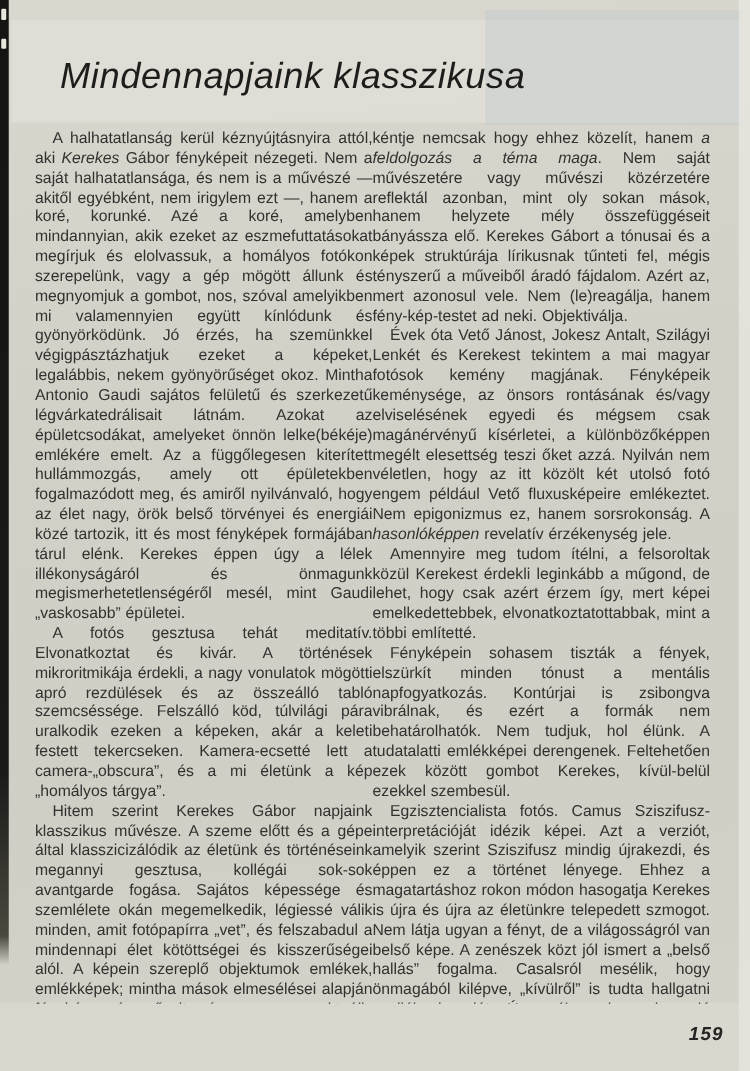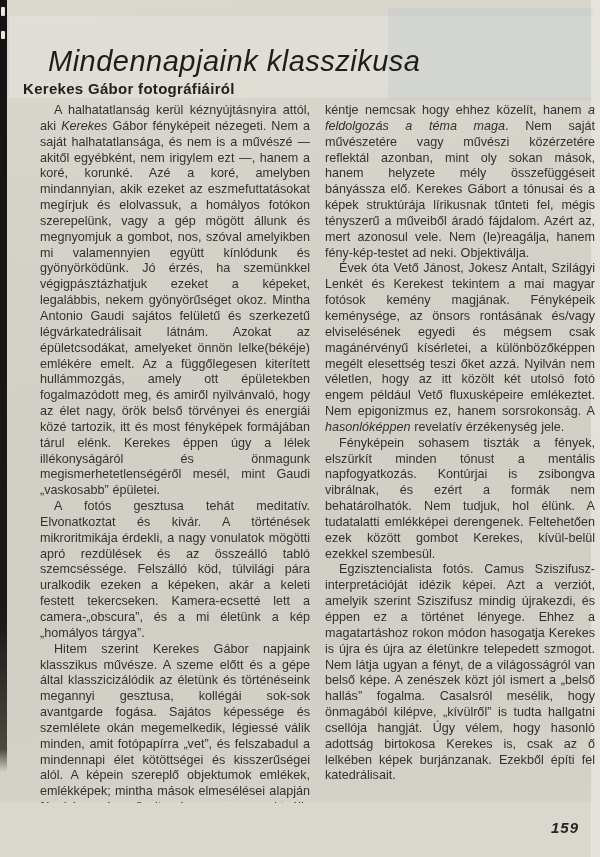--- a/index.html
+++ b/index.html
@@ -42,23 +42,23 @@
     position:absolute; left:22px; top:26px;
     font-size:29px; font-style:italic; font-weight:500;
     letter-spacing:0.5px; color:#1d1d1b;margin-left:26px;
   }
   .subtitle {
     position:absolute; left:23px; top:68px;
     font-size:15px; font-weight:bold; letter-spacing:0.3px; color:#222220;
   }
 
   .columns {
-    position:absolute; left:40px; top:103px;
+    position:absolute; left:28px; top:103px;
     width:556px; height:700px;
-    display:flex; gap:15px;
+    display:flex; 
   }
   .col { width:270px; height:700px; overflow:hidden; }
 
   .col p {
     margin:0; text-align:justify;
     font-size:12.6px; line-height:15.85px;
     color:#323130;
     word-spacing:0.4px;
   }
   .col p.indent { text-indent:14px; }
@@ -78,32 +78,32 @@
   <div class="corner-patch"></div>
   <div class="right-light"></div>
   <div class="bottom-light"></div>
 
   <div class="edge-strip">
     <div class="edge-mark m1"></div>
     <div class="edge-mark m2"></div>
   </div>
 
   <h1 class="title">Mindennapjaink klasszikusa</h1>
-  <h2 class="subtitle">Kerekes Gábor fotográfiáiról</h2>
 
   <div class="columns">
     <div class="col">
         <p class="indent">A halhatatlanság kerül kéznyújtásnyira attól, aki <i>Kerekes</i> Gábor fényképeit nézegeti. Nem a saját halhatatlansága, és nem is a művészé — akitől egyébként, nem irigylem ezt —, hanem a koré, korunké. Azé a koré, amelyben mindannyian, akik ezeket az eszmefuttatásokat megírjuk és elolvassuk, a homályos fotókon szerepelünk, vagy a gép mögött állunk és megnyomjuk a gombot, nos, szóval amelyikben mi valamennyien együtt kínlódunk és gyönyörködünk. Jó érzés, ha szemünkkel végigpásztázhatjuk ezeket a képeket, legalábbis, nekem gyönyörűséget okoz. Mintha Antonio Gaudi sajátos felületű és szerkezetű légvárkatedrálisait látnám. Azokat az épületcsodákat, amelyeket önnön lelke(békéje) emlékére emelt. Az a függőlegesen kiterített hullámmozgás, amely ott épületekben fogalmazódott meg, és amiről nyilvánvaló, hogy az élet nagy, örök belső törvényei és energiái közé tartozik, itt és most fényképek formájában tárul elénk. Kerekes éppen úgy a lélek illékonyságáról és önmagunk megismerhetetlenségéről mesél, mint Gaudi „vaskosabb” épületei.</p>
         <p class="indent">A fotós gesztusa tehát meditatív. Elvonatkoztat és kivár. A történések mikroritmikája érdekli, a nagy vonulatok mögötti apró rezdülések és az összeálló tabló szemcséssége. Felszálló köd, túlvilági pára uralkodik ezeken a képeken, akár a keleti festett tekercseken. Kamera-ecsetté lett a camera-„obscura”, és a mi életünk a kép „homályos tárgya”.</p>
         <p class="indent">Hitem szerint Kerekes Gábor napjaink klasszikus művésze. A szeme előtt és a gépe által klasszicizálódik az életünk és történéseink megannyi gesztusa, kollégái sok-sok avantgarde fogása. Sajátos képessége és szemlélete okán megemelkedik, légiessé válik minden, amit fotópapírra „vet”, és felszabadul a mindennapi élet kötöttségei és kisszerűségei alól. A képein szereplő objektumok emlékek, emlékképek; mintha mások elmesélései alapján fényképezné műveit, és nem az aktuális „leletek” felkeresésével. Vagy mintha ősi, történelem előtti maradványfotókat szótárazna, lábjegyzetelne újra. Abban az értelemben klasszikus tehát, hogy örökéletű, archetipikus témái, látomásai vannak, és a feldolgozás mi-</p>
       </div>
     <div class="col">
 
     <p class="">kéntje nemcsak hogy ehhez közelít, hanem <i>a feldolgozás a téma maga</i>. Nem saját művészetére vagy művészi közérzetére reflektál azonban, mint oly sokan mások, hanem helyzete mély összefüggéseit bányássza elő. Kerekes Gábort a tónusai és a képek struktúrája lírikusnak tűnteti fel, mégis tényszerű a műveiből áradó fájdalom. Azért az, mert azonosul vele. Nem (le)reagálja, hanem fény-kép-testet ad neki. Objektiválja.</p>
         <p class="indent">Évek óta Vető Jánost, Jokesz Antalt, Szilágyi Lenkét és Kerekest tekintem a mai magyar fotósok kemény magjának. Fényképeik keménysége, az önsors rontásának és/vagy elviselésének egyedi és mégsem csak magánérvényű kísérletei, a különbözőképpen megélt elesettség teszi őket azzá. Nyilván nem véletlen, hogy az itt közölt két utolsó fotó engem például Vető fluxusképeire emlékeztet. Nem epigonizmus ez, hanem sorsrokonság. A <i>hasonlóképpen</i> revelatív érzékenység jele.</p>
+        <p class="indent">Amennyire meg tudom ítélni, a felsoroltak közül Kerekest érdekli leginkább a műgond, de lehet, hogy csak azért érzem így, mert képei emelkedettebbek, elvonatkoztatottabbak, mint a többi említetté.</p>
         <p class="indent">Fényképein sohasem tiszták a fények, elszürkít minden tónust a mentális napfogyatkozás. Kontúrjai is zsibongva vibrálnak, és ezért a formák nem behatárolhatók. Nem tudjuk, hol élünk. A tudatalatti emlékképei derengenek. Feltehetően ezek között gombot Kerekes, kívül-belül ezekkel szembesül.</p>
         <p class="indent">Egzisztencialista fotós. Camus Sziszifusz-interpretációját idézik képei. Azt a verziót, amelyik szerint Sziszifusz mindig újrakezdi, és éppen ez a történet lényege. Ehhez a magatartáshoz rokon módon hasogatja Kerekes is újra és újra az életünkre telepedett szmogot. Nem látja ugyan a fényt, de a világosságról van belső képe. A zenészek közt jól ismert a „belső hallás” fogalma. Casalsról mesélik, hogy önmagából kilépve, „kívülről” is tudta hallgatni csellója hangját. Úgy vélem, hogy hasonló adottság birtokosa Kerekes is, csak az ő lelkében képek burjánzanak. Ezekből építi fel katedrálisait.</p>
       </div>
   </div>
 
   <div class="page-number">159</div>
 
 </div>
 
 </body></html>

